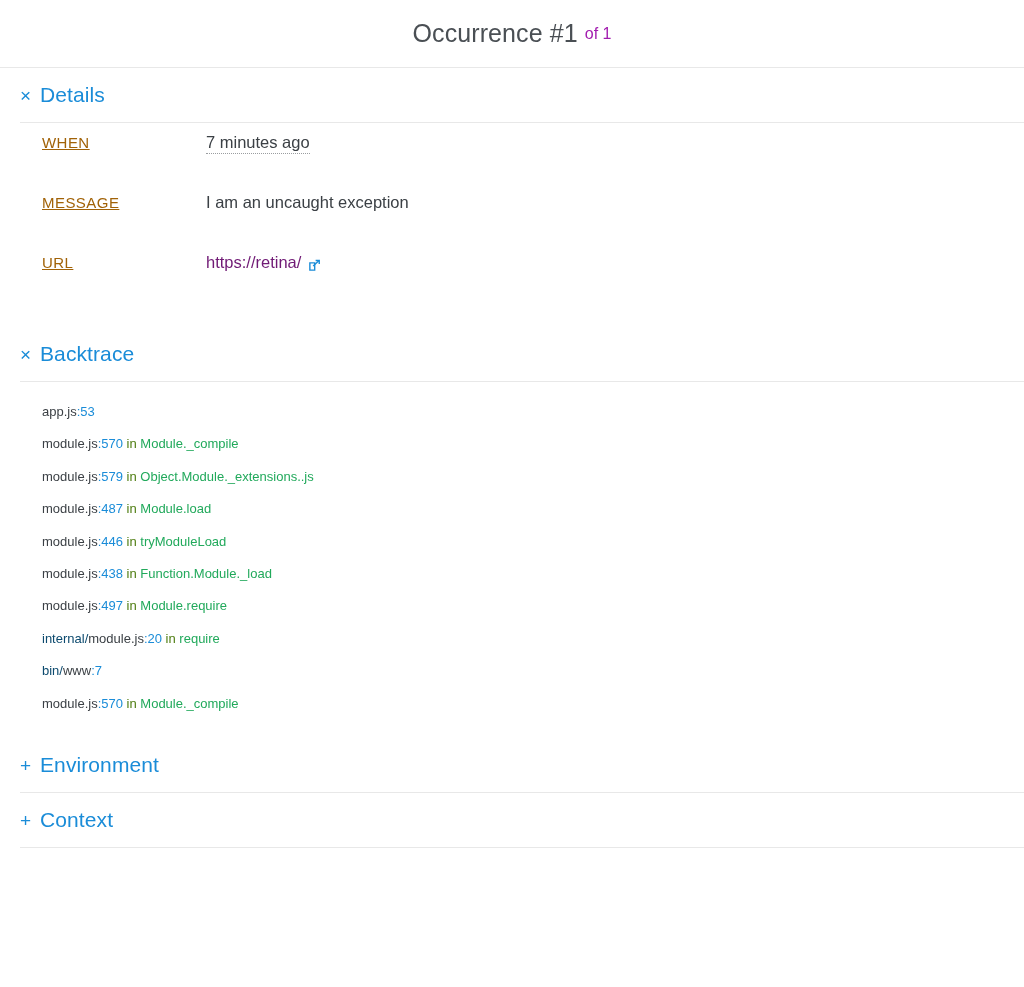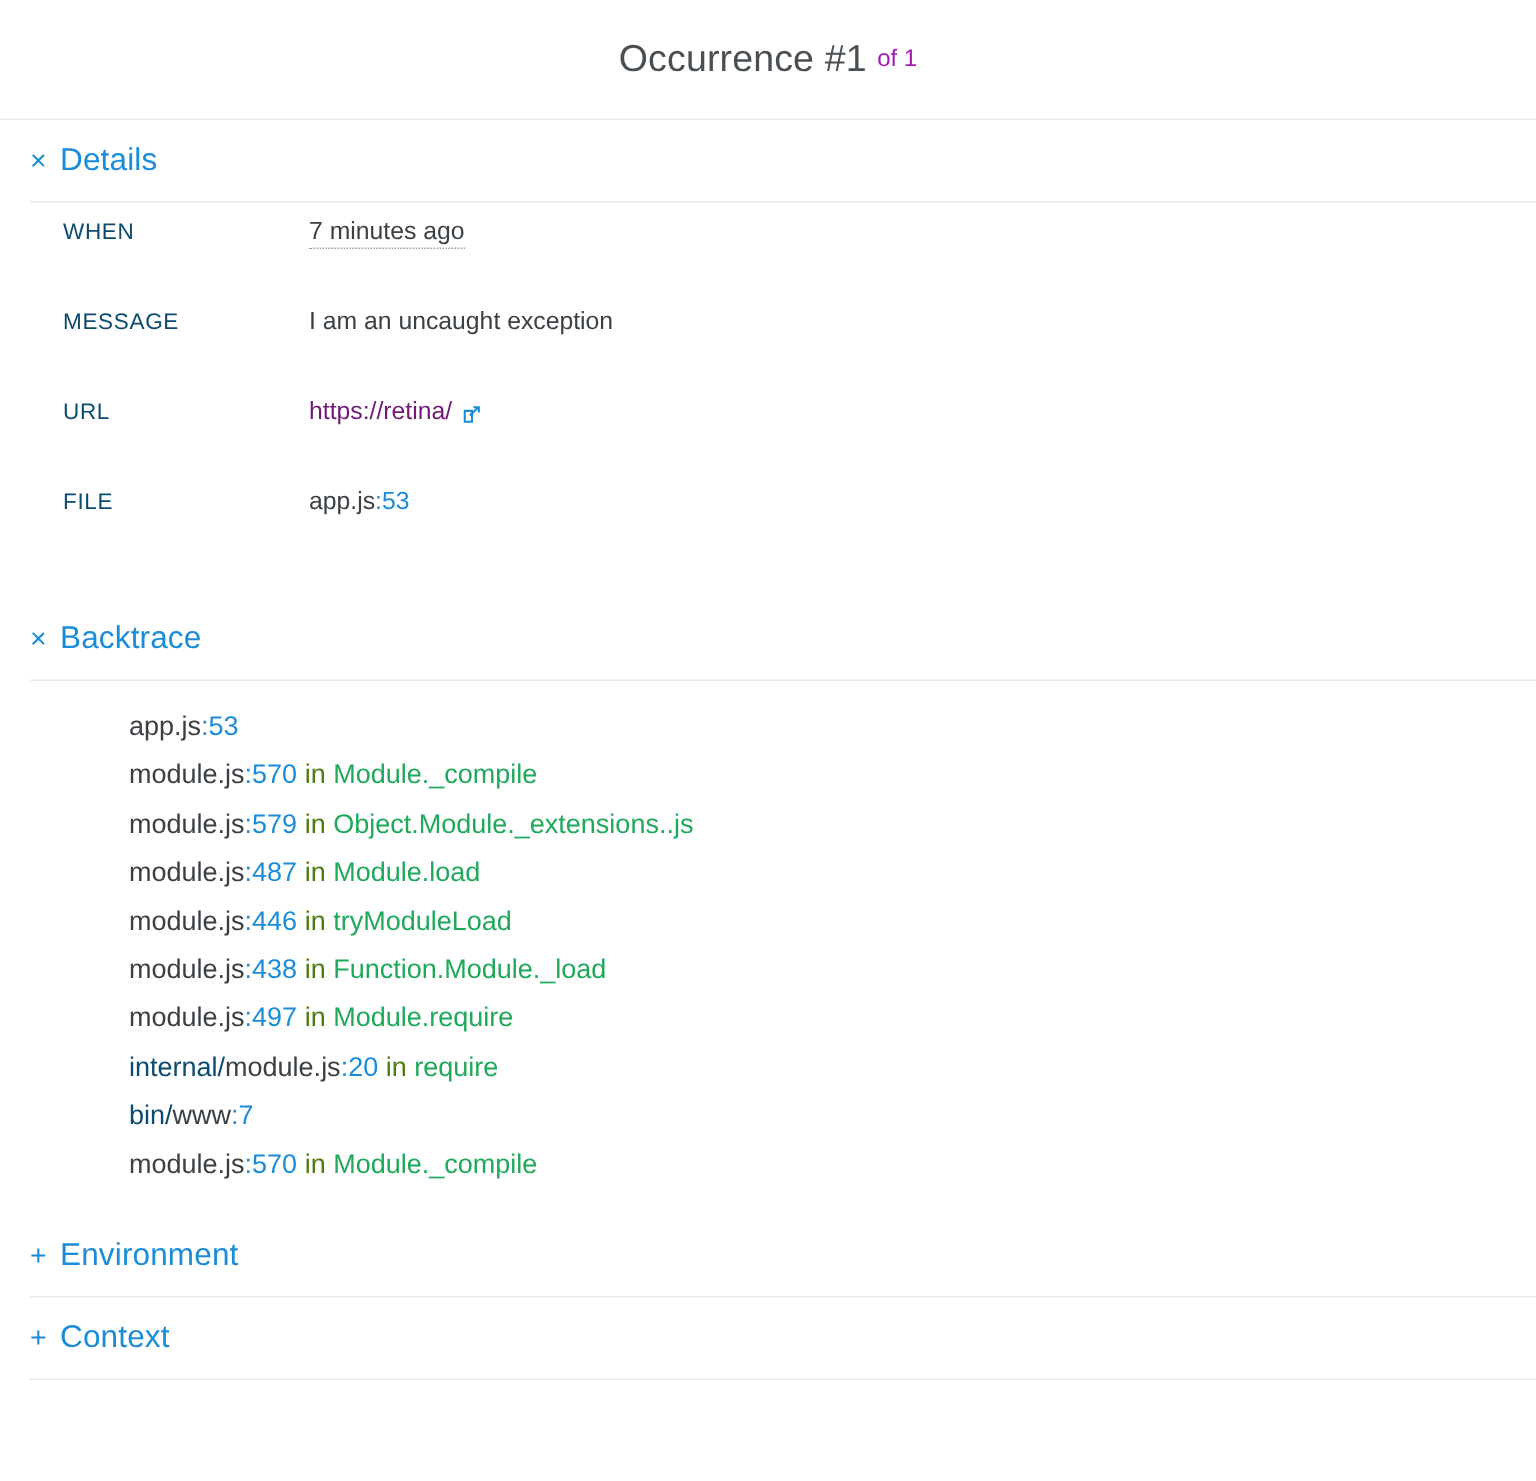--- a/index.html
+++ b/index.html
@@ -13,21 +13,21 @@
     font-family: "Liberation Sans", sans-serif;
     color: #3b4045;
     -webkit-font-smoothing: antialiased;
     overflow: hidden;
   }
 
   .page { width: 1024px; position: relative; }
 
   
   .occ-header {
-    height: 80px;
+    height: 68px;
     display: flex;
     align-items: center;
     justify-content: center;
     border-bottom: 1px solid #e8e8e8;
     box-sizing: border-box;
   }
   .occ-title {
     font-size: 25px;
     color: #4a4f54;
     font-weight: 400;
@@ -74,23 +74,24 @@
   .detail-row {
     display: flex;
     align-items: baseline;
     height: 60px;
   }
   .detail-label {
     width: 206px;
     padding-left: 42px;
     box-sizing: border-box;
     font-size: 15px;
-    color: #0c4a6e;
+    color: #a16207;
     letter-spacing: .45px;
     flex: none;
+    text-decoration: underline;
   }
   .detail-value {
     font-size: 16.5px;
     color: #3b4045;
     display: flex;
     align-items: center;
   }
   .dotted-underline {
     border-bottom: 1px dotted #9a9da0;
     padding-bottom: 1px;
@@ -148,24 +149,23 @@
     width: 8.5px; height: 7.2px;
     background: #3c4a7d;
   }
   .country { color: #3b4045; font-size: 16.5px; }
 
   
   .backtrace-body {
     padding: 14px 0 18px 42px;
   }
   .bt-line {
-    font-size: 18px;
+    font-size: 13px;
     line-height: 32.4px;
     white-space: nowrap;
-    margin-left: 44px;
   }
   .bt-dir   { color: #0c4a6e; }
   .bt-file  { color: #3b4045; }
   .bt-line-no { color: #1a8cd8; }
   .bt-in    { color: #4d7c0f; text-align: right; }
   .bt-fn    { color: #21a95b; }
 </style>
 </head>
 <body>
 
@@ -203,27 +203,20 @@
         <span class="ext-icon">
           <svg width="13" height="13" viewBox="0 0 14 14" fill="none" xmlns="http://www.w3.org/2000/svg">
             <path d="M2 4.2 H7.2 V12 H2 Z" stroke="#1a8cd8" stroke-width="1.5" fill="none"></path>
             <path d="M5.6 7.6 L11.6 1.8" stroke="#1a8cd8" stroke-width="1.5"></path>
             <path d="M8.2 1.6 H12.1 V5.4" stroke="#1a8cd8" stroke-width="1.5" fill="none"></path>
           </svg>
         </span>
       </div>
     </div>
 
-    <div class="detail-row">
-      <div class="detail-label">FILE</div>
-      <div class="detail-value">
-        <span class="file-name">app.js</span>
-          <span class="file-line">:53</span>
-      </div>
-    </div>
 
 
   </div>
 
   <div class="section-head">
     <span class="sec-toggle">×</span>
     <span class="sec-title">Backtrace</span>
   </div>
   <div class="divider"></div>
 

